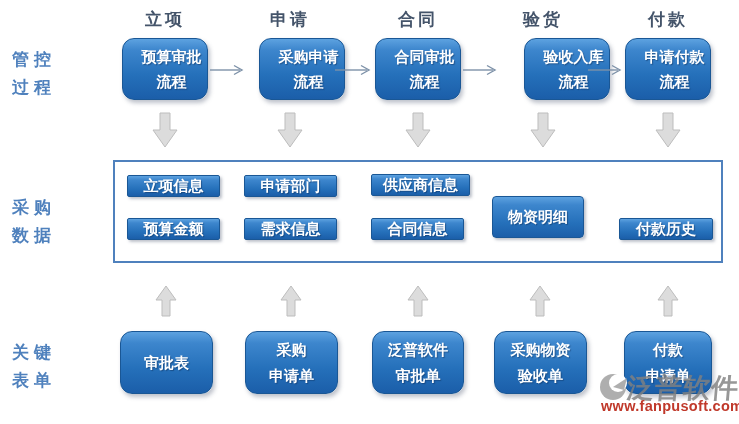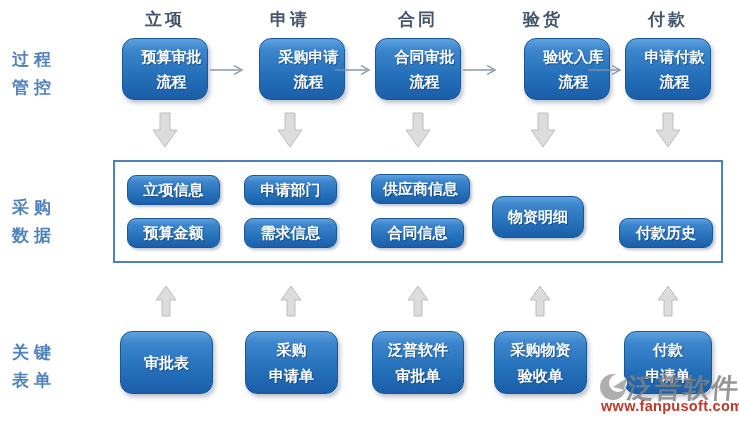--- a/index.html
+++ b/index.html
@@ -26,21 +26,21 @@
     border-radius:12px;
     box-shadow:2px 3px 4px rgba(110,120,140,0.45);
     color:#ffffff; font-weight:bold; text-align:center;
     display:flex; flex-direction:column; justify-content:center;
     text-shadow:1px 1px 1px rgba(10,40,80,0.45);
   }
   .process-box { width:86px; height:62px; top:38px; font-size:15px; line-height:25px;padding-left:13px; }
   .form-box   { height:63px; top:331px; font-size:15px; line-height:26px; }
 
   .pill {
-    position:absolute; height:30px; border-radius:9px;
+    position:absolute; height:22px; border-radius:2px;
     background:linear-gradient(180deg,#5da2e0 0%, #3d86cd 20%, #2570ba 65%, #1b5ea9 100%);
     border:1px solid #1a5795;
     box-shadow:2px 2px 3px rgba(110,120,140,0.45);
     color:#fff; font-weight:bold; font-size:15px; text-align:center;
     display:flex; align-items:center; justify-content:center;
     text-shadow:1px 1px 1px rgba(10,40,80,0.45);
   }
 
   .data-panel {
     position:absolute; left:113px; top:160px; width:610px; height:103px;
@@ -67,22 +67,22 @@
 
 <div class="canvas">
 
   <div class="stage-header" style="left:247px">申请</div>
   <div class="stage-header" style="left:122px">立项</div>
   <div class="stage-header" style="left:375px">合同</div>
   <div class="stage-header" style="left:500px">验货</div>
   <div class="stage-header" style="left:625px">付款</div>
 
   <div class="row-label" style="top:46px">
+    <span>管控</span>
     <span>过程</span>
-    <span>管控</span>
   </div>
   <div class="row-label" style="top:194px">
     <span>采购</span>
     <span>数据</span>
   </div>
   <div class="row-label" style="top:339px">
     <span>关键</span>
     <span>表单</span>
   </div>
 
@@ -141,21 +141,21 @@
   </svg>
 
   <div class="data-panel"></div>
 
   <div class="pill" style="left:127px;top:175px;width:93px">立项信息</div>
   <div class="pill" style="left:127px;top:218px;width:93px">预算金额</div>
   <div class="pill" style="left:244px;top:175px;width:93px">申请部门</div>
   <div class="pill" style="left:244px;top:218px;width:93px">需求信息</div>
   <div class="pill" style="left:371px;top:174px;width:99px">供应商信息</div>
   <div class="pill" style="left:371px;top:218px;width:93px">合同信息</div>
-  <div class="pill" style="left:492px;top:196px;width:92px;height:42px;border-radius:11px">物资明细</div>
+  <div class="pill" style="left:492px;top:196px;width:92px;height:42px;border-radius:4px">物资明细</div>
   <div class="pill" style="left:619px;top:218px;width:94px">付款历史</div>
 
   <svg class="varrow" style="left:155px;top:285px" width="22" height="32">
     <polygon points="11,1 21,15 15,15 15,31 7,31 7,15 1,15" fill="#dcdcdc" stroke="#bdbdbd" stroke-width="1"></polygon>
   </svg>
   <svg class="varrow" style="left:280px;top:285px" width="22" height="32">
     <polygon points="11,1 21,15 15,15 15,31 7,31 7,15 1,15" fill="#dcdcdc" stroke="#bdbdbd" stroke-width="1"></polygon>
   </svg>
   <svg class="varrow" style="left:407px;top:285px" width="22" height="32">
     <polygon points="11,1 21,15 15,15 15,31 7,31 7,15 1,15" fill="#dcdcdc" stroke="#bdbdbd" stroke-width="1"></polygon>

